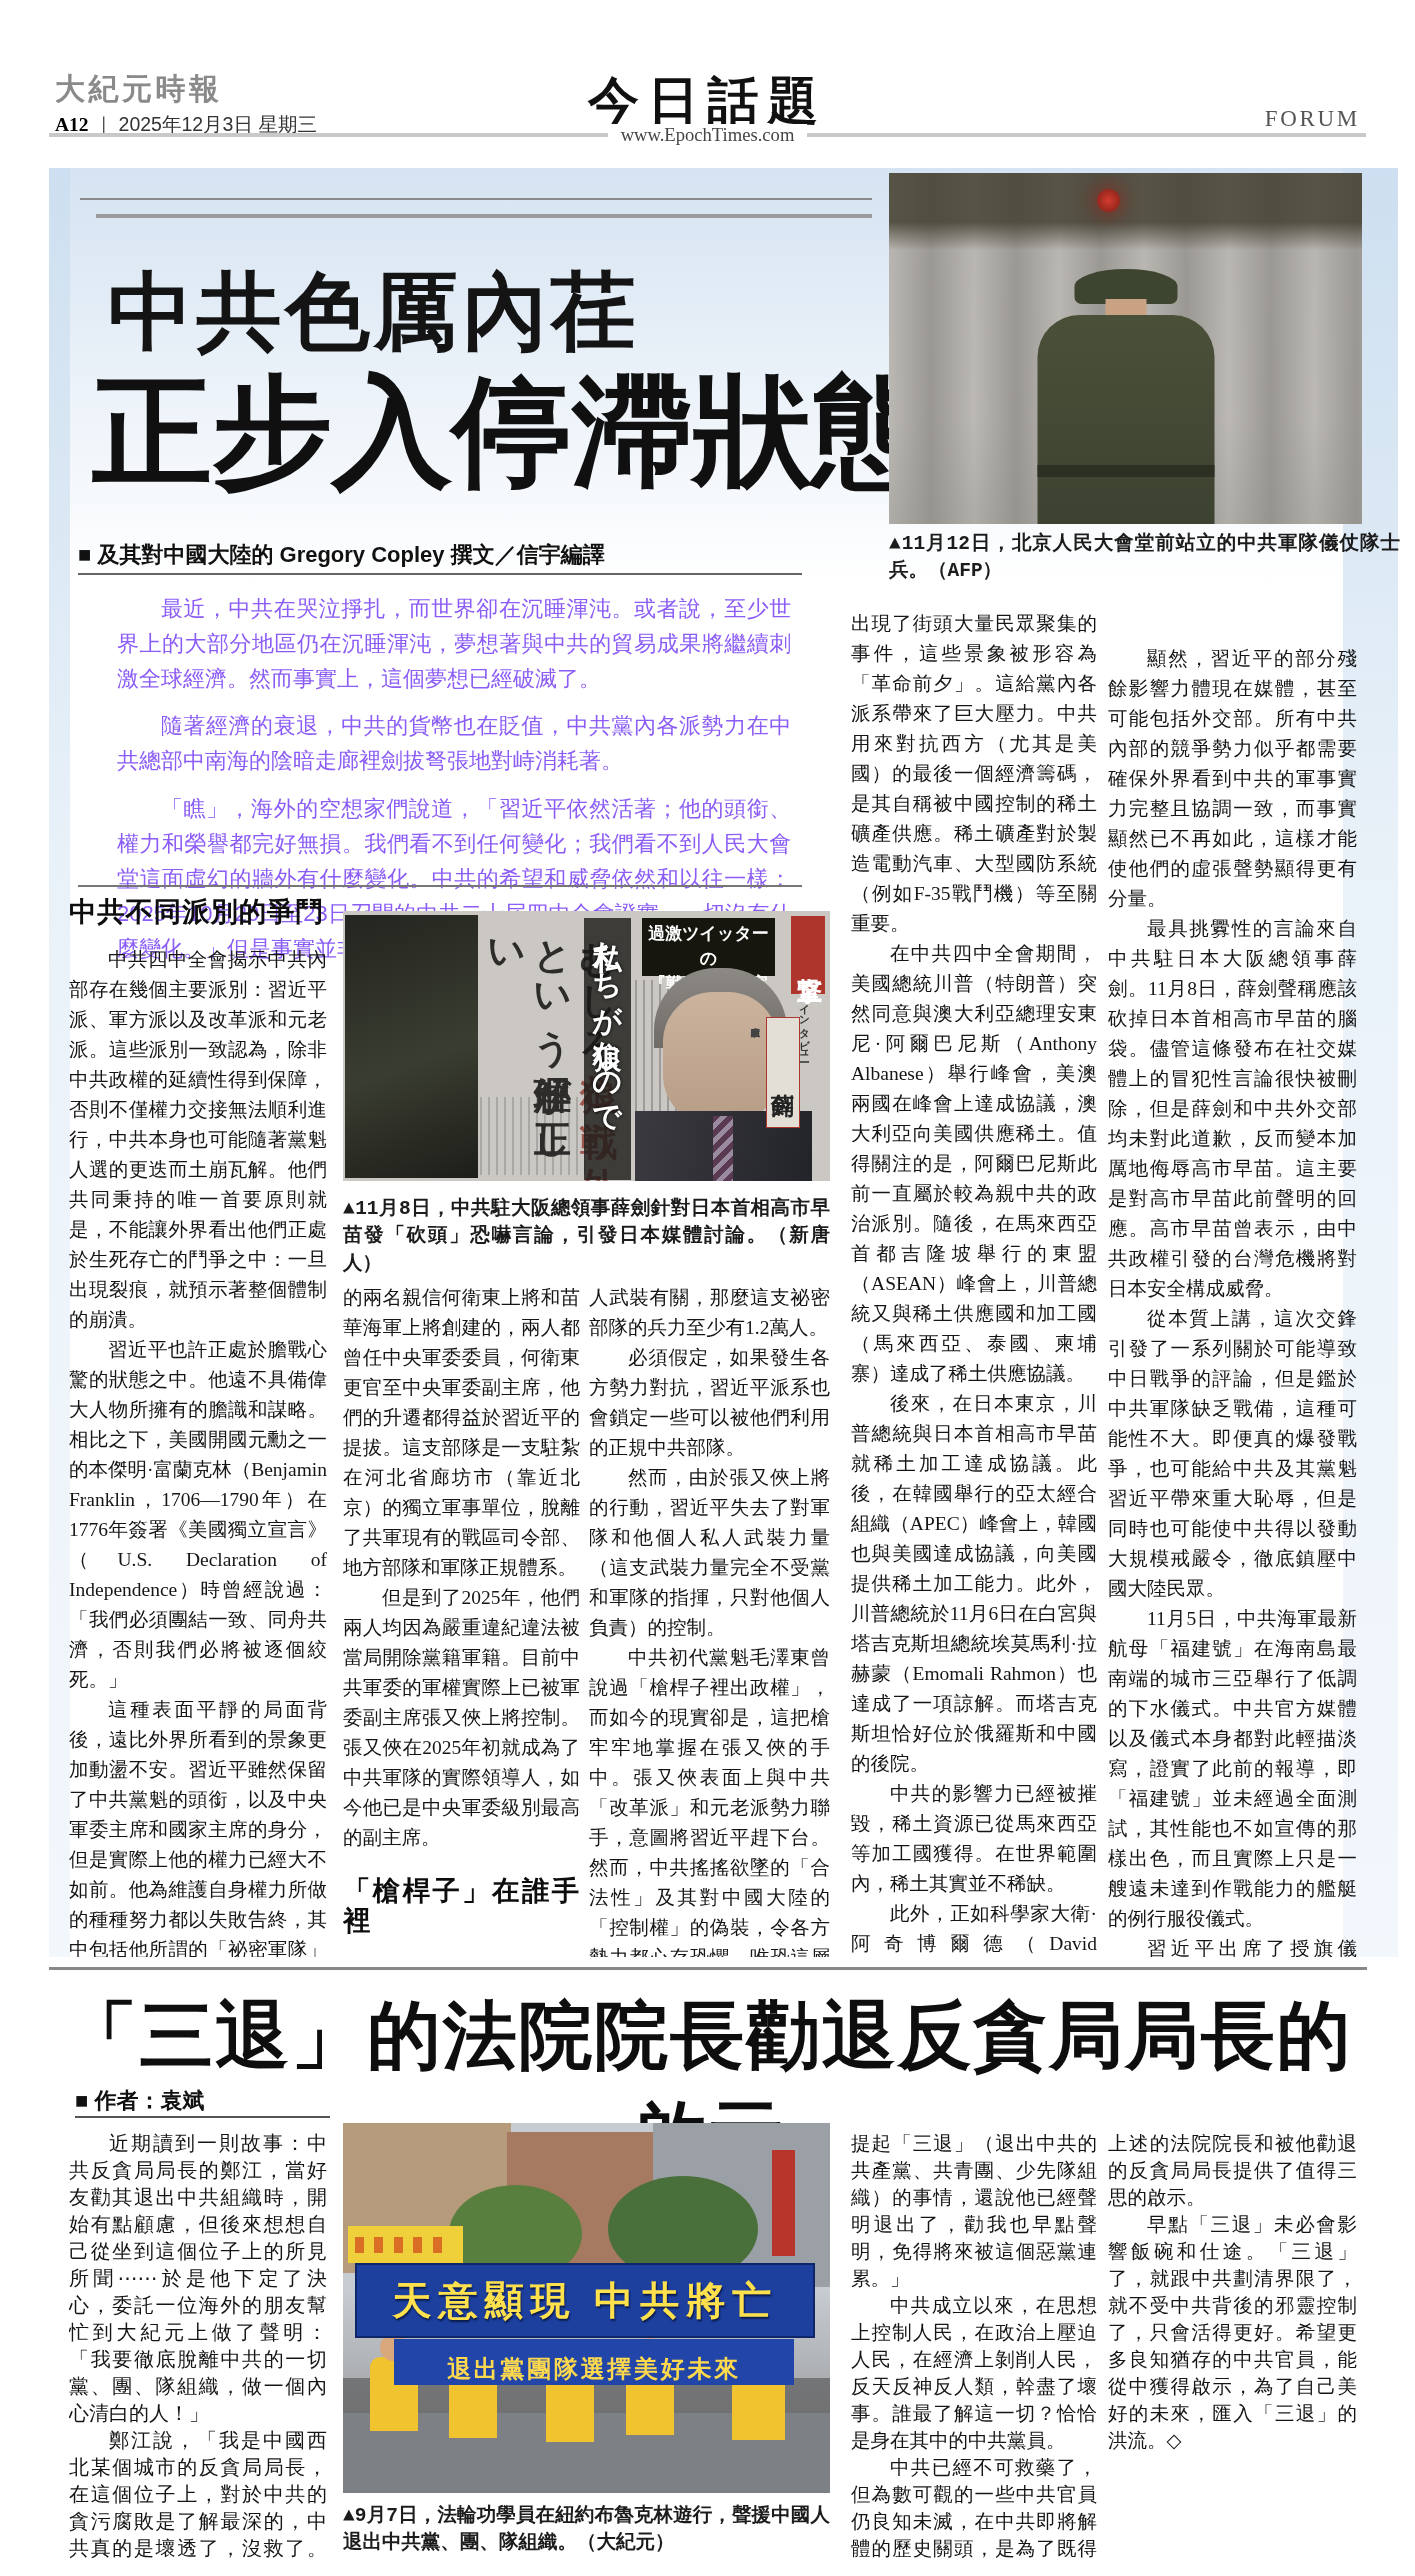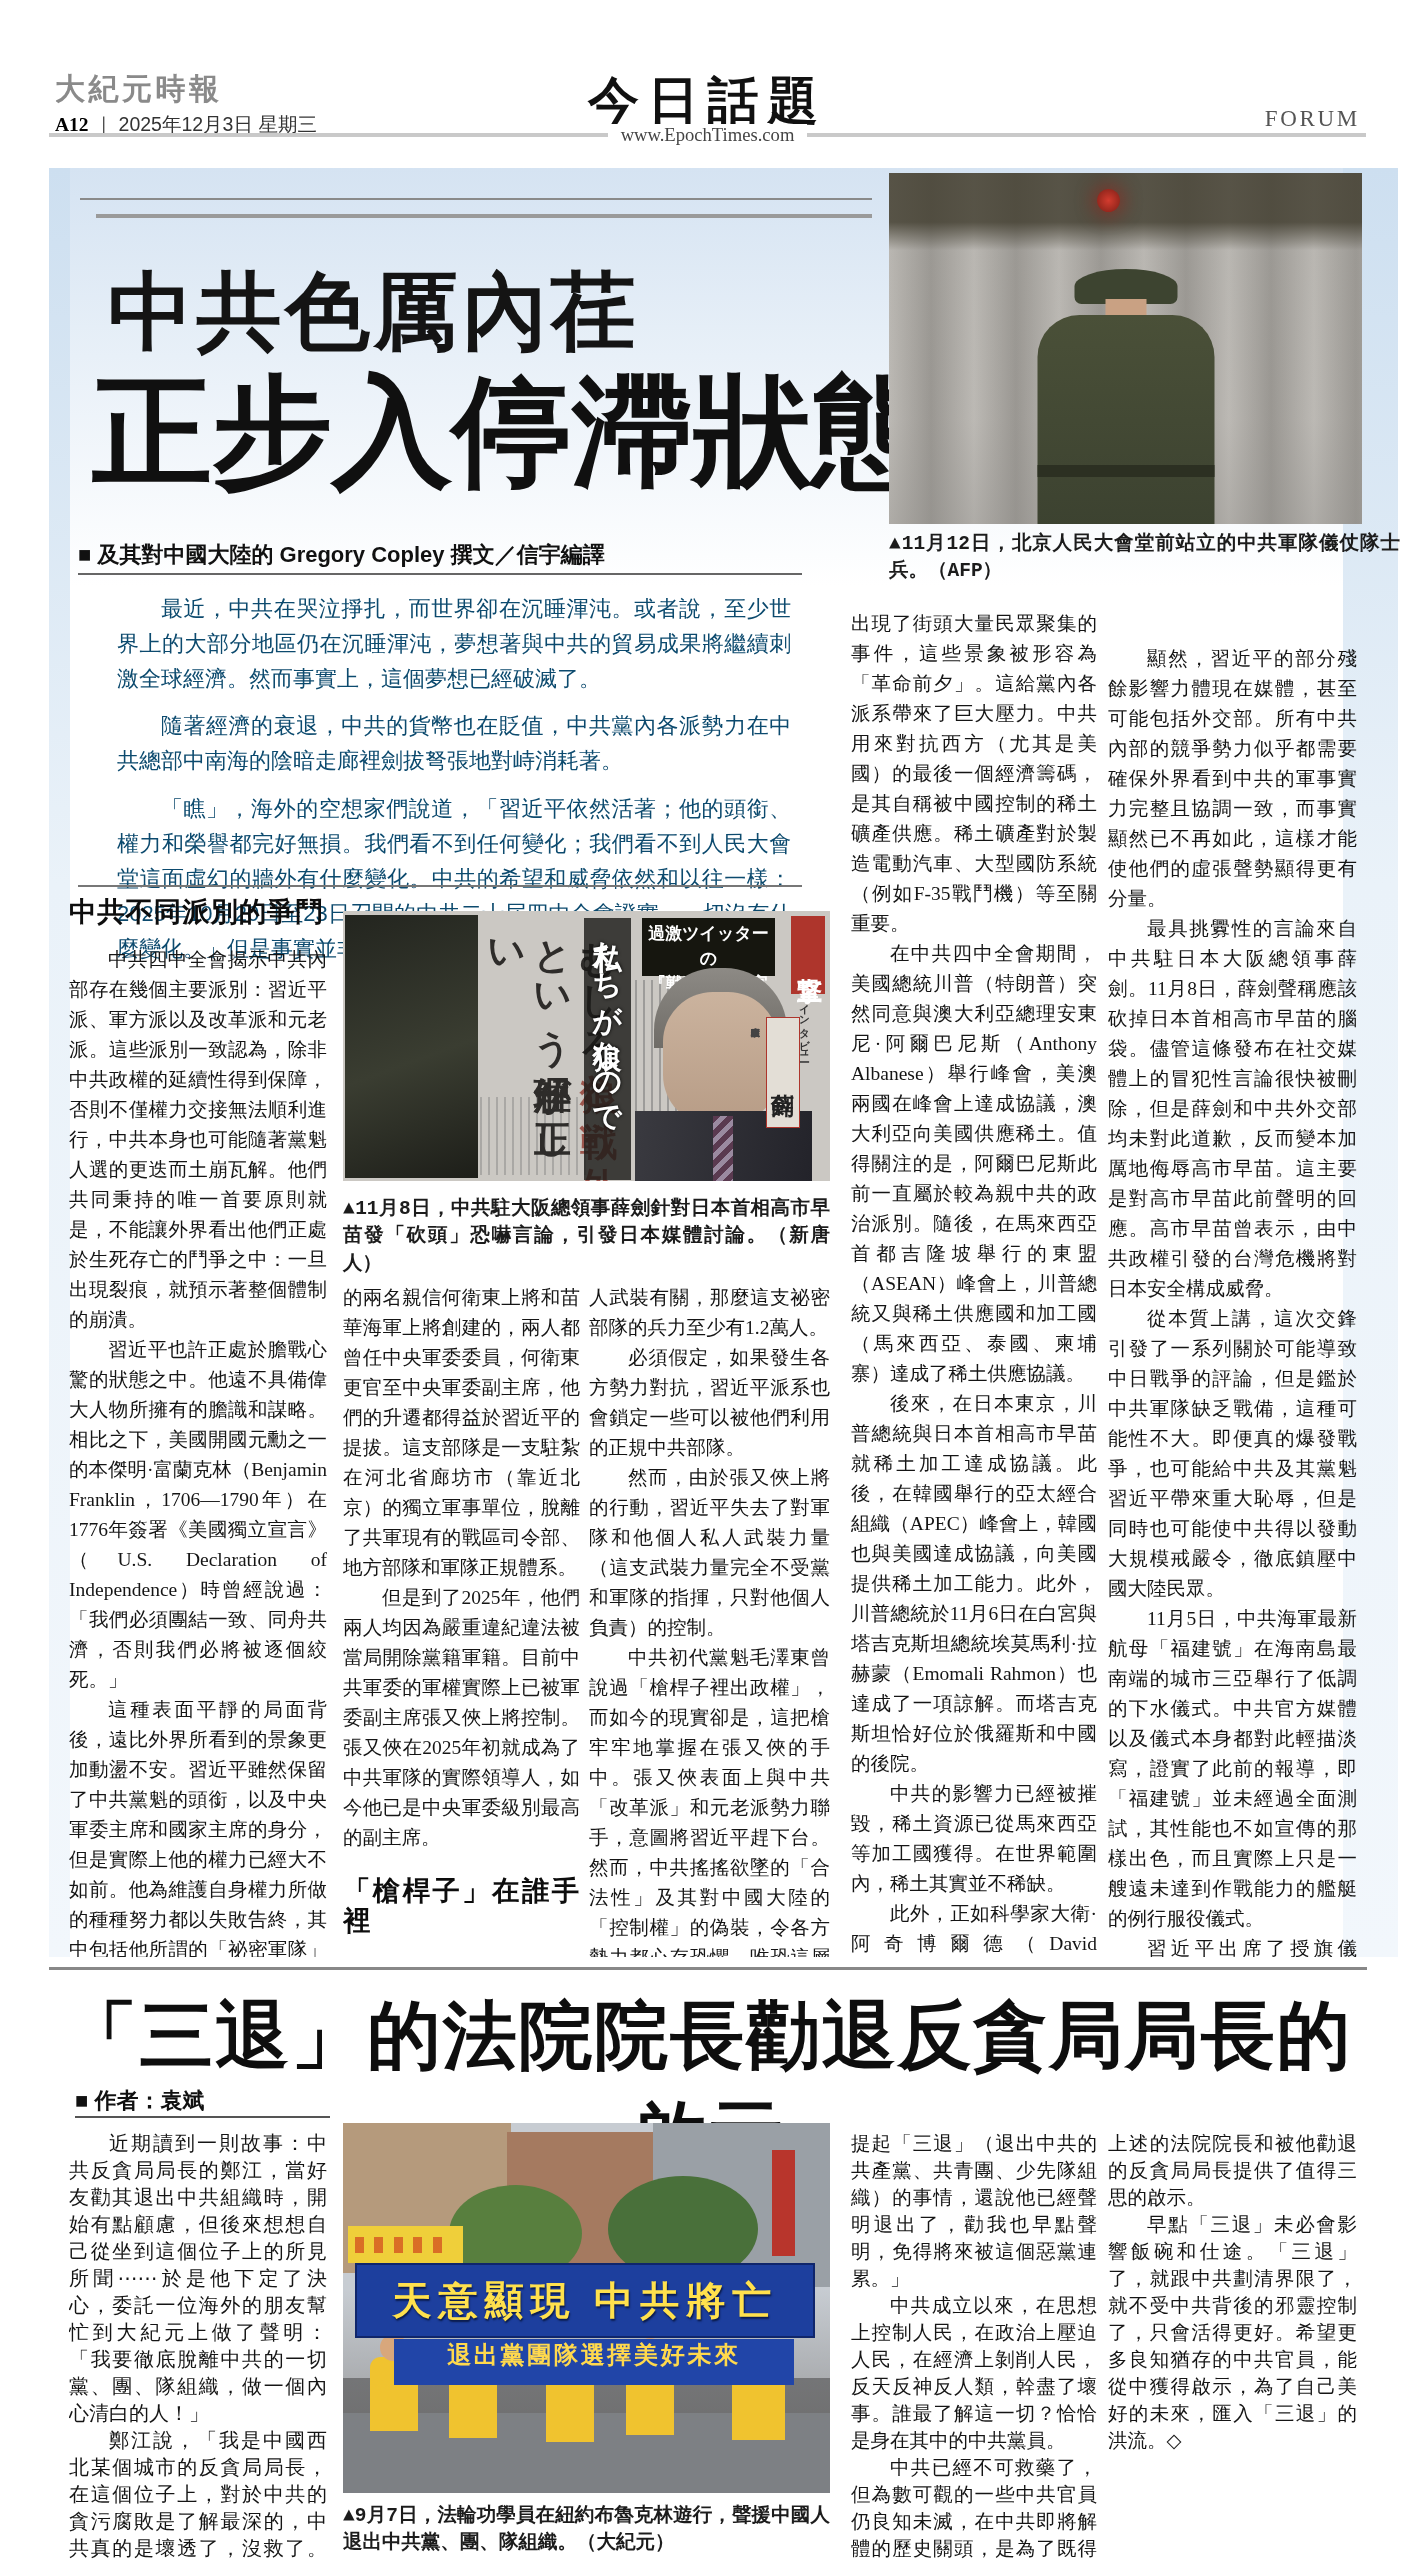--- a/index.html
+++ b/index.html
@@ -88,32 +88,32 @@
   .p3-street{position:absolute;left:0;bottom:0;width:100%;height:115px;background:#7d8084;}
   .p3-crowd{position:absolute;left:0;bottom:80px;width:100%;height:124px;
         background:linear-gradient(transparent,rgba(90,85,80,.35));}
   .p3-person{position:absolute;width:48px;height:74px;border-radius:10.6px 10.6px 0 0;background:#f0c32f;}
   .p3-person:before{content:"";position:absolute;left:10.6px;top:-23px;width:26.5px;height:26.5px;border-radius:50%;background:#d8a77c;}
   .p3-banner1{position:absolute;left:12.4px;top:140px;width:456px;height:71px;background:#1d3f9e;
         border:2.7px solid #10266b;display:flex;align-items:center;justify-content:center;}
   .p3-banner1 span{color:#ffe14d;font-size:39px;font-weight:900;letter-spacing:7px;
         font-family:"Liberation Sans",sans-serif;text-shadow:0.9px 1.8px 1.8px #0a1a4a;}
   .p3-banner2{position:absolute;left:51px;top:216px;width:400px;height:46px;background:#2145a8;
-        display:flex;align-items:flex-start;justify-content:center;}
+        display:flex;align-items:flex-end;justify-content:center;}
   .p3-banner2 span{color:#ffd94d;font-size:24px;font-weight:900;letter-spacing:2.7px;
         font-family:"Liberation Sans",sans-serif;}
   .p3-ybanner{position:absolute;left:5.3px;top:103px;width:115px;height:37px;background:#efcf3a;
         background-image:repeating-linear-gradient(90deg,rgba(200,30,20,.55) 0 8.8px,transparent 8.8px 19.5px);
         background-size:80% 16px;background-position:7px 10.6px;background-repeat:no-repeat;}
   
   .byline{position:absolute;font-family:"Liberation Sans",sans-serif;font-weight:bold;
         font-size:22px;color:#111;}
   .rule-thin{position:absolute;height:1.8px;background:#666;}
   .intro{position:absolute;left:78px;top:591px;width:722px;
-        font-family:"Liberation Sans",sans-serif;font-size:22px;line-height:35px;color:#0c4a6e;
+        font-family:"Liberation Sans",sans-serif;font-size:22px;line-height:35px;color:#8b5cf6;
         text-align:justify;}
   .intro p{margin:0 0 12.4px 0;text-indent:2em;padding-left:39px;padding-right:8.8px;}
   
   .col{position:absolute;font-size:19.5px;line-height:30px;text-align:justify;color:#151515;
         overflow:hidden;}
   .col p{margin:0;text-indent:2em;}
   .col p.cont{text-indent:0;}
   .subhead{font-family:"Liberation Sans",sans-serif;font-weight:900;font-size:27.4px;
         color:#0d0d0d;margin:23px 0 17.7px 0;letter-spacing:0.9px;}
   .subhead.first{margin-top:0;}

